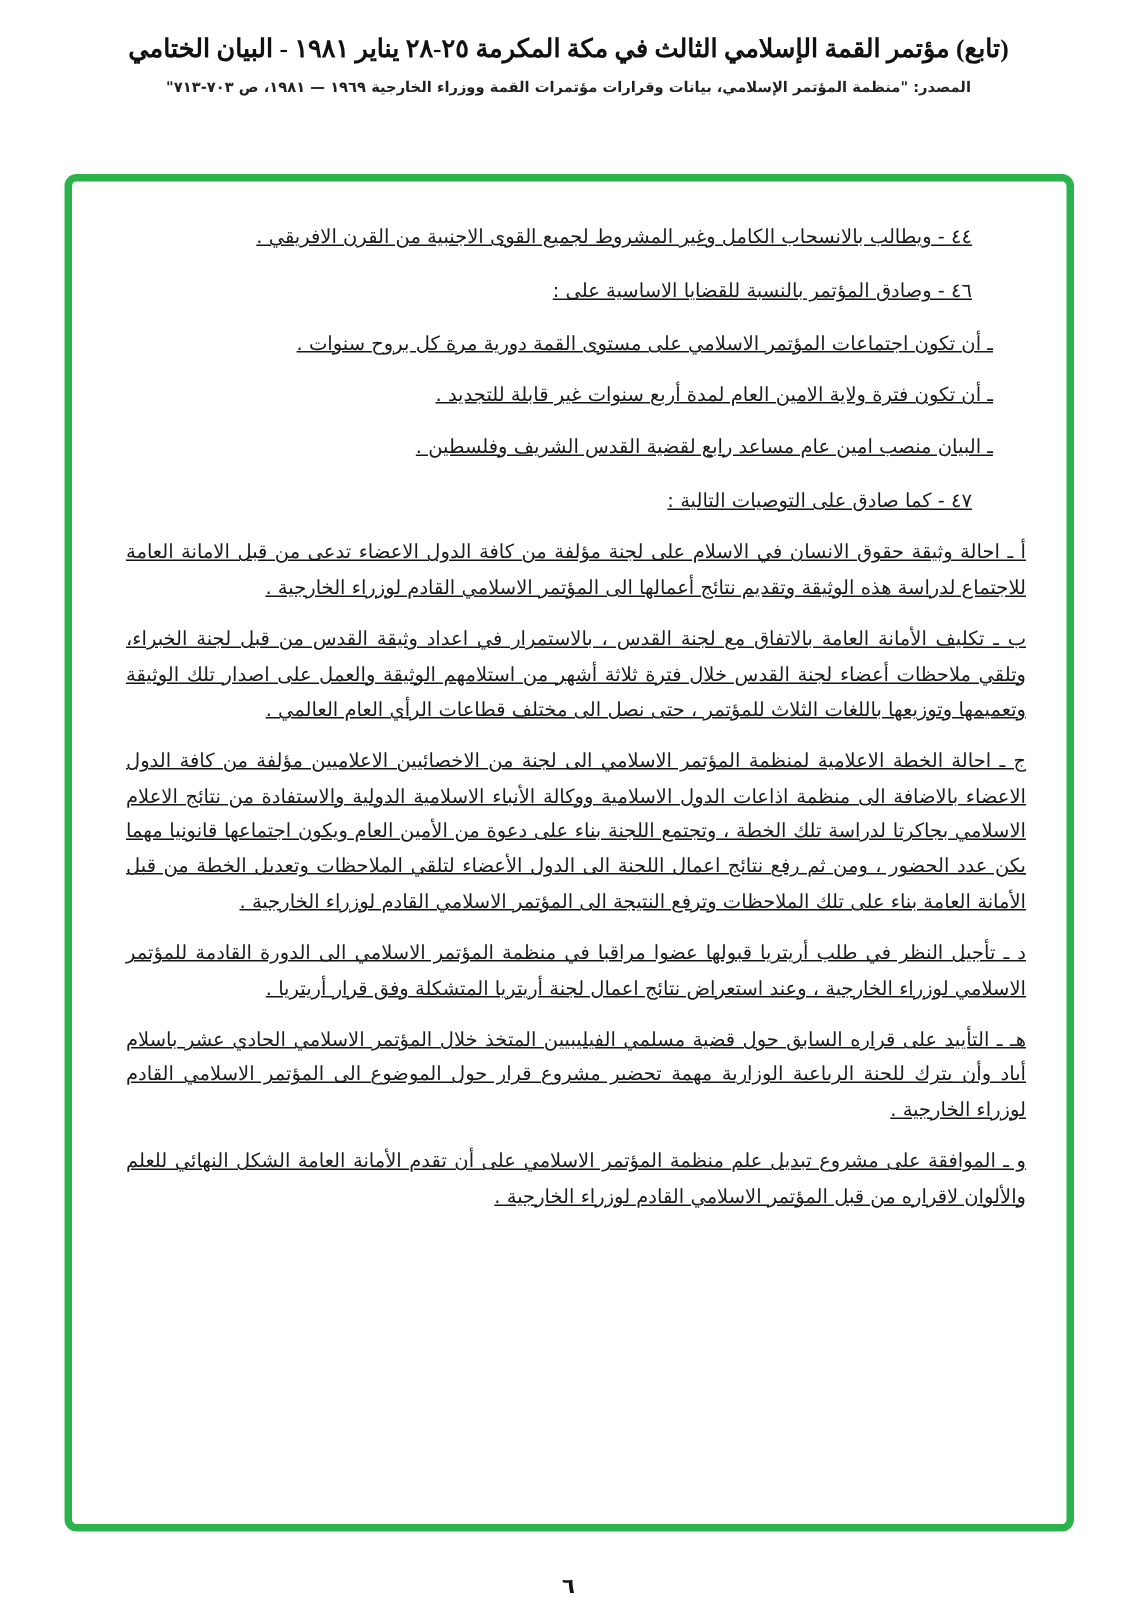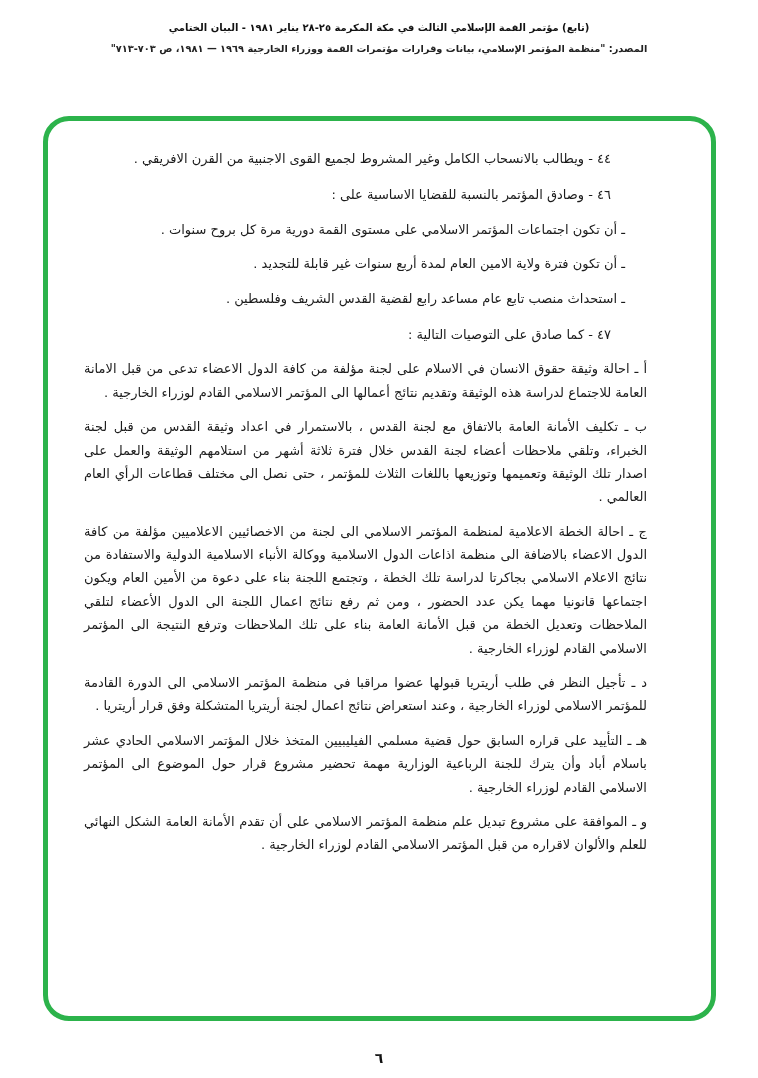--- a/index.html
+++ b/index.html
@@ -9,41 +9,43 @@
     margin:0 auto;
     position:relative;
     background:#ffffff;
     font-family:"DejaVu Sans", sans-serif;
     color:#161616;
     overflow:hidden;
   }
   .header { text-align:center; padding-top:22px; }
   .header .title {
     direction:rtl;
-    font-size:10px;
+    font-size:17px;
     font-weight:bold;
     letter-spacing:0.2px;
     color:#111;
+    font-family:Liberation Serif, serif;
   }
   .header .source {
     direction:rtl;
     font-size:9.8px;
     font-weight:bold;
     margin-top:10px;
     color:#222;
   }
   .frame {
     position:absolute;
     left:43px; right:42px;
     top:116px; bottom:57px;
     border:5px solid #2cb34b;
-    border-radius:26px;
-    padding:26px 64px 14px 36px;
+    border-radius:8px;
+    padding:26px 27px 14px 36px;
     background:#fff;
     overflow:hidden;
+    text-decoration:underline;
   }
   .doc {
     direction:rtl;
     text-align:justify;
     text-justify:inter-word;
     font-size:13px;
     line-height:1.8;
     color:#1b1b1b;
   }
   .doc p { margin-bottom:11px; }
@@ -71,21 +73,21 @@
     <div class="title" dir="rtl">(تابع) مؤتمر القمة الإسلامي الثالث في مكة المكرمة ٢٥-٢٨ يناير ١٩٨١ - البيان الختامي</div>
     <div class="source" dir="rtl">المصدر: "منظمة المؤتمر الإسلامي، بيانات وقرارات مؤتمرات القمة ووزراء الخارجية ١٩٦٩ — ١٩٨١، ص ٧٠٣-٧١٣"</div>
   </div>
 
   <div class="frame">
     <div class="doc" dir="rtl">
       <p class="p-num">٤٤ - ويطالب بالانسحاب الكامل وغير المشروط لجميع القوى الاجنبية من القرن الافريقي .</p>
       <p class="p-head">٤٦ - وصادق المؤتمر بالنسبة للقضايا الاساسية على :</p>
       <p class="p-dash">ـ أن تكون اجتماعات المؤتمر الاسلامي على مستوى القمة دورية مرة كل بروح سنوات .</p>
       <p class="p-dash">ـ أن تكون فترة ولاية الامين العام لمدة أربع سنوات غير قابلة للتجديد .</p>
-      <p class="p-dash">ـ استحداث منصب تابع عام مساعد رابع لقضية القدس الشريف وفلسطين .</p>
+      <p class="p-dash">ـ البيان منصب امين عام مساعد رابع لقضية القدس الشريف وفلسطين .</p>
       <p class="p-head">٤٧ - كما صادق على التوصيات التالية :</p>
       <p class="p-letter">أ ـ احالة وثيقة حقوق الانسان في الاسلام على لجنة مؤلفة من كافة الدول الاعضاء تدعى من قبل الامانة العامة للاجتماع لدراسة هذه الوثيقة وتقديم نتائج أعمالها الى المؤتمر الاسلامي القادم لوزراء الخارجية .</p>
       <p class="p-letter">ب ـ تكليف الأمانة العامة بالاتفاق مع لجنة القدس ، بالاستمرار في اعداد وثيقة القدس من قبل لجنة الخبراء، وتلقي ملاحظات أعضاء لجنة القدس خلال فترة ثلاثة أشهر من استلامهم الوثيقة والعمل على اصدار تلك الوثيقة وتعميمها وتوزيعها باللغات الثلاث للمؤتمر ، حتى نصل الى مختلف قطاعات الرأي العام العالمي .</p>
       <p class="p-letter">ج ـ احالة الخطة الاعلامية لمنظمة المؤتمر الاسلامي الى لجنة من الاخصائيين الاعلاميين مؤلفة من كافة الدول الاعضاء بالاضافة الى منظمة اذاعات الدول الاسلامية ووكالة الأنباء الاسلامية الدولية والاستفادة من نتائج الاعلام الاسلامي بجاكرتا لدراسة تلك الخطة ، وتجتمع اللجنة بناء على دعوة من الأمين العام ويكون اجتماعها قانونيا مهما يكن عدد الحضور ، ومن ثم رفع نتائج اعمال اللجنة الى الدول الأعضاء لتلقي الملاحظات وتعديل الخطة من قبل الأمانة العامة بناء على تلك الملاحظات وترفع النتيجة الى المؤتمر الاسلامي القادم لوزراء الخارجية .</p>
       <p class="p-letter">د ـ تأجيل النظر في طلب أريتريا قبولها عضوا مراقبا في منظمة المؤتمر الاسلامي الى الدورة القادمة للمؤتمر الاسلامي لوزراء الخارجية ، وعند استعراض نتائج اعمال لجنة أريتريا المتشكلة وفق قرار أريتريا .</p>
       <p class="p-letter">هـ ـ التأييد على قراره السابق حول قضية مسلمي الفيليبيين المتخذ خلال المؤتمر الاسلامي الحادي عشر باسلام أباد وأن يترك للجنة الرباعية الوزارية مهمة تحضير مشروع قرار حول الموضوع الى المؤتمر الاسلامي القادم لوزراء الخارجية .</p>
       <p class="p-letter">و ـ الموافقة على مشروع تبديل علم منظمة المؤتمر الاسلامي على أن تقدم الأمانة العامة الشكل النهائي للعلم والألوان لاقراره من قبل المؤتمر الاسلامي القادم لوزراء الخارجية .</p>
     </div>
   </div>
 

